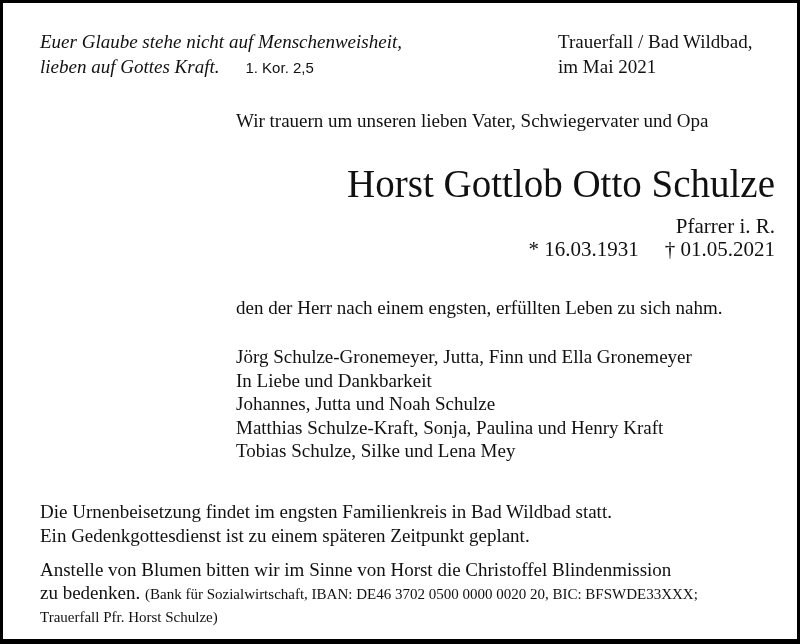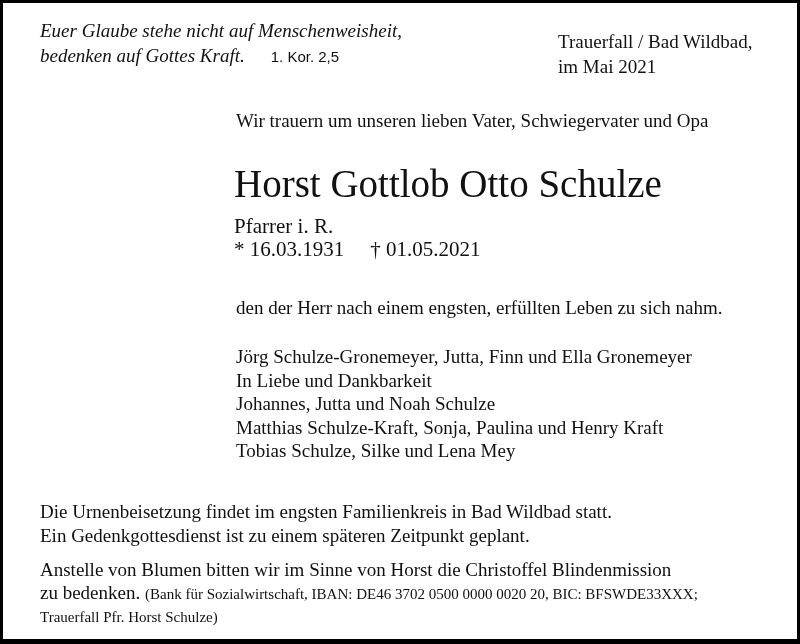--- a/index.html
+++ b/index.html
@@ -10,44 +10,44 @@
     box-sizing: border-box;
     border-top: 3px solid #000;
     border-left: 3px solid #000;
     border-right: 3px solid #000;
     border-bottom: 5px solid #000;
     background: #fff;
     font-family: "Liberation Serif", "DejaVu Serif", serif;
     color: #111;
   }
   .abs { position: absolute; white-space: nowrap; }
-  .motto { left: 37px; top: 15px; font-size: 19px; font-style: italic; line-height: 25px; }
+  .motto { left: 37px; top: 26px; font-size: 19px; font-style: italic; line-height: 25px; }
   .motto .ref { font-family: "Liberation Sans", "DejaVu Sans", sans-serif; font-style: normal; font-size: 15px; margin-left: 26px; }
   .place { left: 555px; top: 26px; font-size: 19px; line-height: 25px; }
   .intro { left: 233px; top: 106px; font-size: 19px; line-height: 24px; }
-  .name-block { left: 231px; width: 530px; text-align: left; }
+  .name-block { left: 242px; width: 530px; text-align: right; }
   .name { top: 159px; font-size: 39px; line-height: 44px; }
   .title { top: 210px; font-size: 21px; line-height: 26px; }
   .dates { top: 233px; font-size: 21px; line-height: 26px; }
   .dates .sep { display: inline-block; width: 26px; }
   .taken { left: 233px; top: 293px; font-size: 19px; line-height: 24px; }
   .family { left: 233px; top: 342px; font-size: 19px; line-height: 23.5px; }
   .family div { white-space: nowrap; }
   .notice { left: 37px; top: 497px; font-size: 19px; line-height: 24px; }
   .donation { left: 37px; top: 555px; font-size: 19px; line-height: 23px; }
   .donation .small { font-size: 15px; }
 </style>
 </head>
 <body>
 
 <div class="frame">
 
   <div class="abs motto">
     <div>Euer Glaube stehe nicht auf Menschenweisheit,</div>
-    <div><span>bedenken auf Gottes Kraft.</span><span class="ref">1. Kor. 2,5</span></div>
+    <div><span>lieben auf Gottes Kraft.</span><span class="ref">1. Kor. 2,5</span></div>
   </div>
 
   <div class="abs place">
     <div>Trauerfall / Bad Wildbad,</div>
     <div>im Mai 2021</div>
   </div>
 
   <div class="abs intro">Wir trauern um unseren lieben Vater, Schwiegervater und Opa</div>
 
   <div class="abs name-block name">Horst Gottlob Otto Schulze</div>

